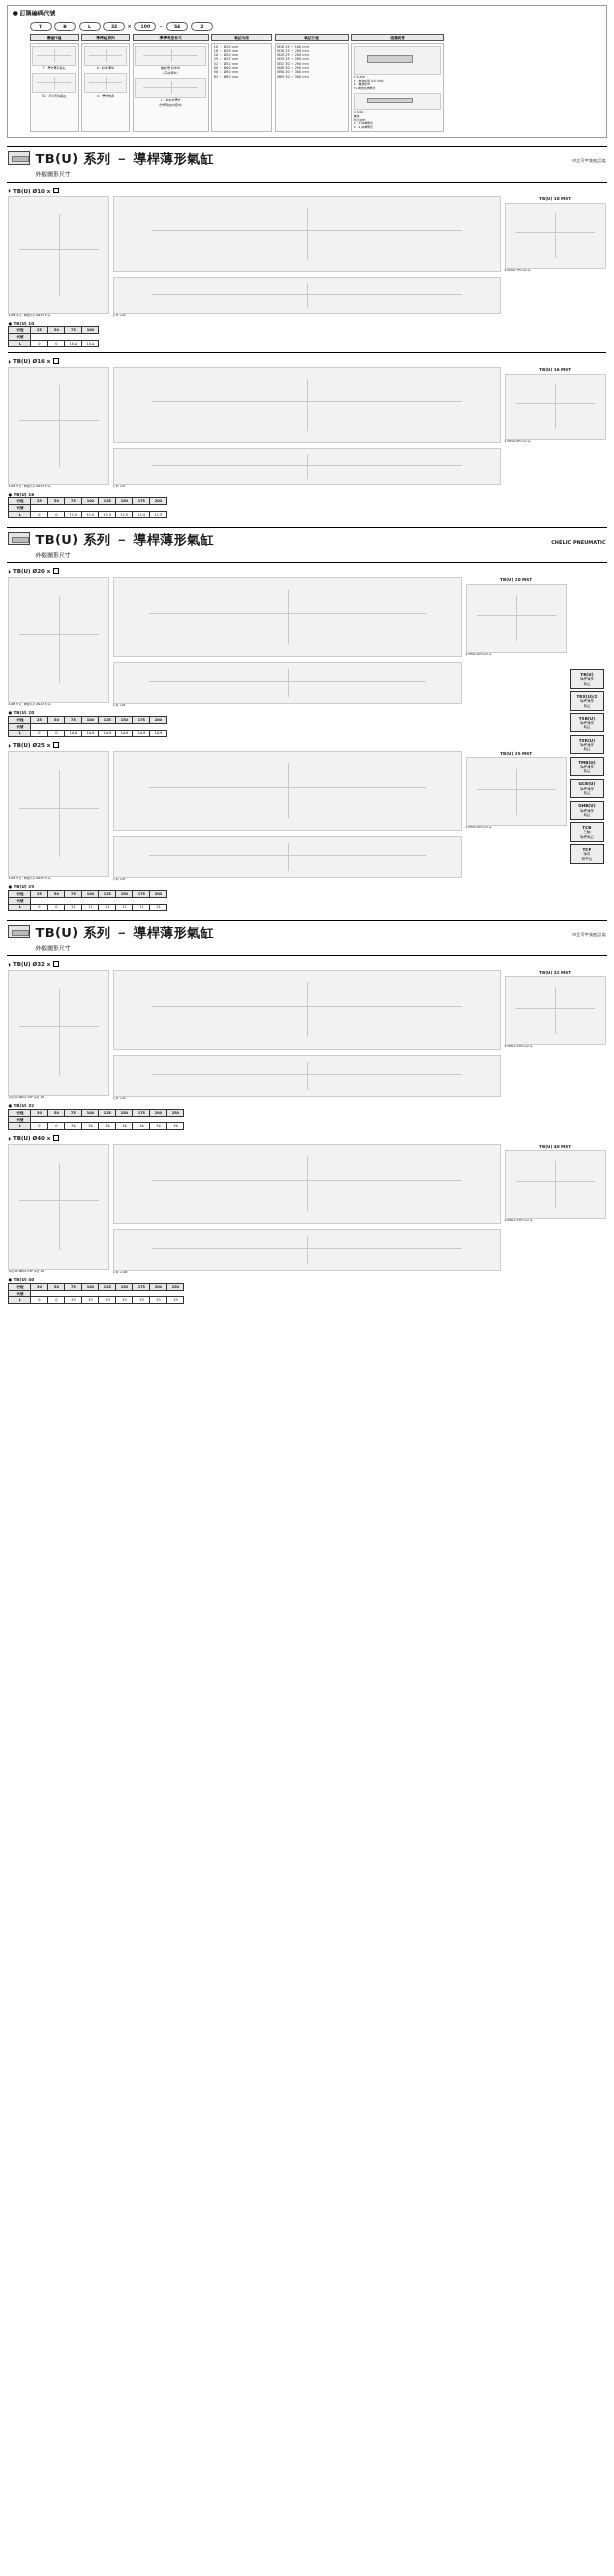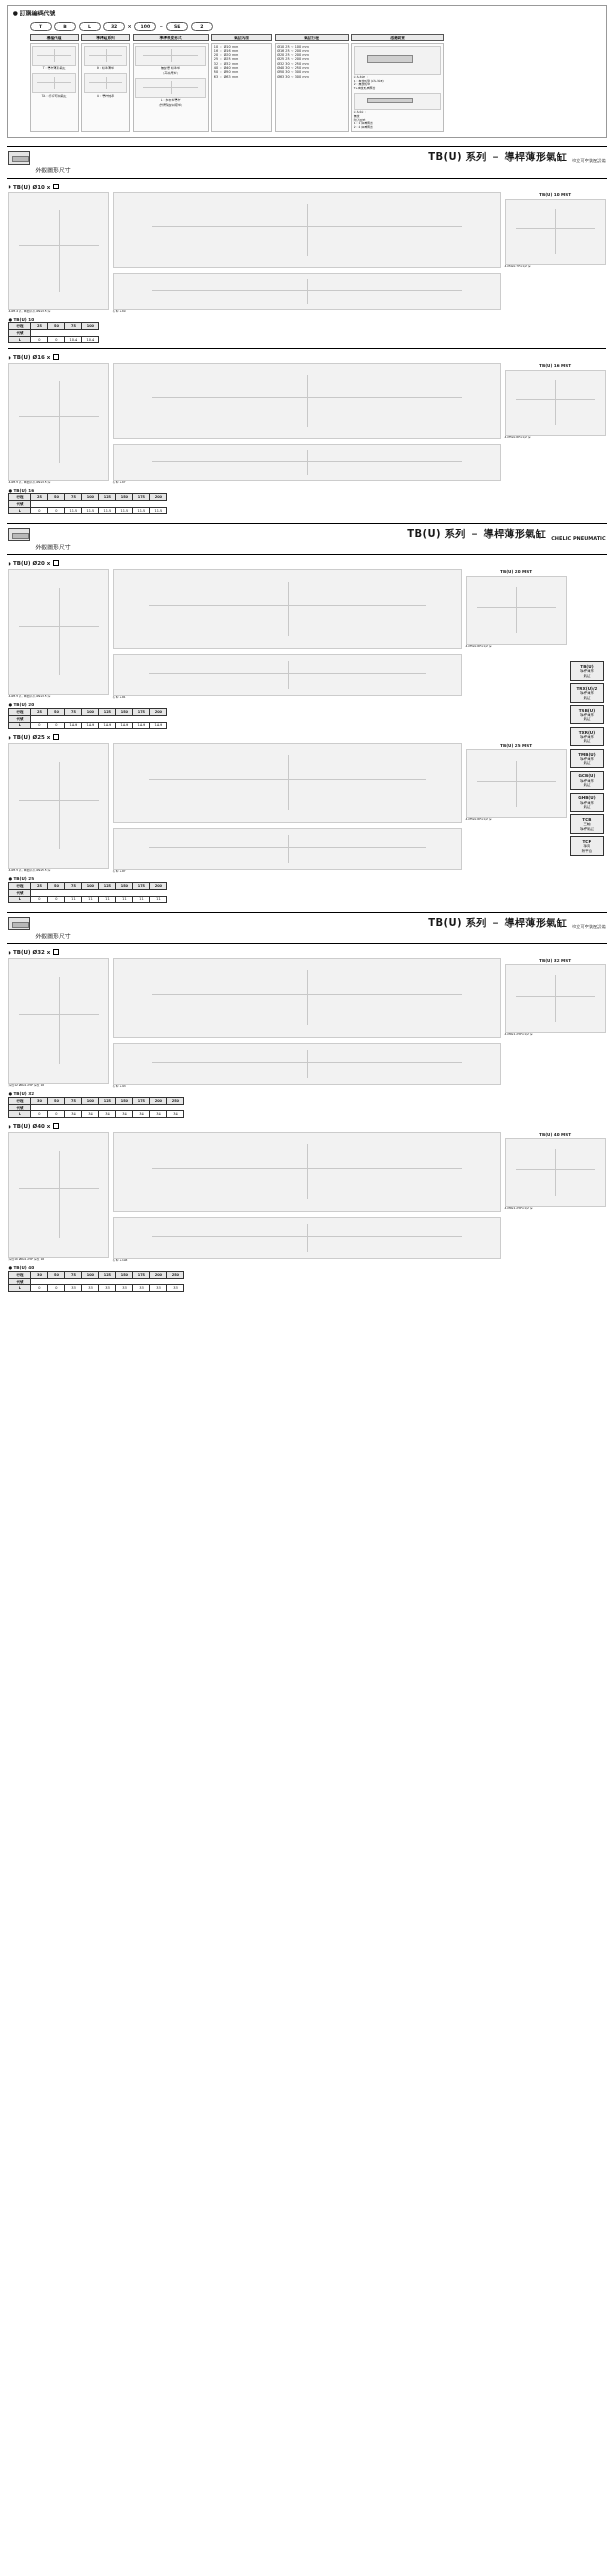--- a/index.html
+++ b/index.html
@@ -55,21 +55,21 @@
   }
   .chap-icon {
     width:22px; height:13.5px; border:0.8px solid #444; background:#e4e4e4;
     position:relative; flex:0 0 auto; margin-top:0.8px;
   }
   .chap-icon::before{
     content:""; position:absolute; left:2.5px; top:4.2px; width:15px; height:4.2px;
     background:#b9b9b9; border:0.8px solid #777;
   }
   .chap-text { flex:1 1 auto; }
-  .chap-title { font-size:10px; font-weight:bold; letter-spacing:0.4px;text-align:right; }
+  .chap-title { font-size:13px; font-weight:bold; letter-spacing:0.4px; }
   .chap-sub { font-size:5.9px; margin-top:1.7px; }
   .chap-right { font-size:4.2px; text-align:right; padding-top:7.6px; white-space:nowrap; }
 
   
   .model-head { display:flex; align-items:center; gap:2.5px; margin:5px 0 2.5px 0; }
   .model-head .dot { font-size:4.2px; }
   .model-name { font-size:5.5px; font-weight:bold; }
   .model-sq { display:inline-block; width:5.9px; height:5.9px; border:0.8px solid #000; vertical-align:-0.8px; }
 
   .drawrow { display:flex; gap:3.4px; align-items:flex-start; }

